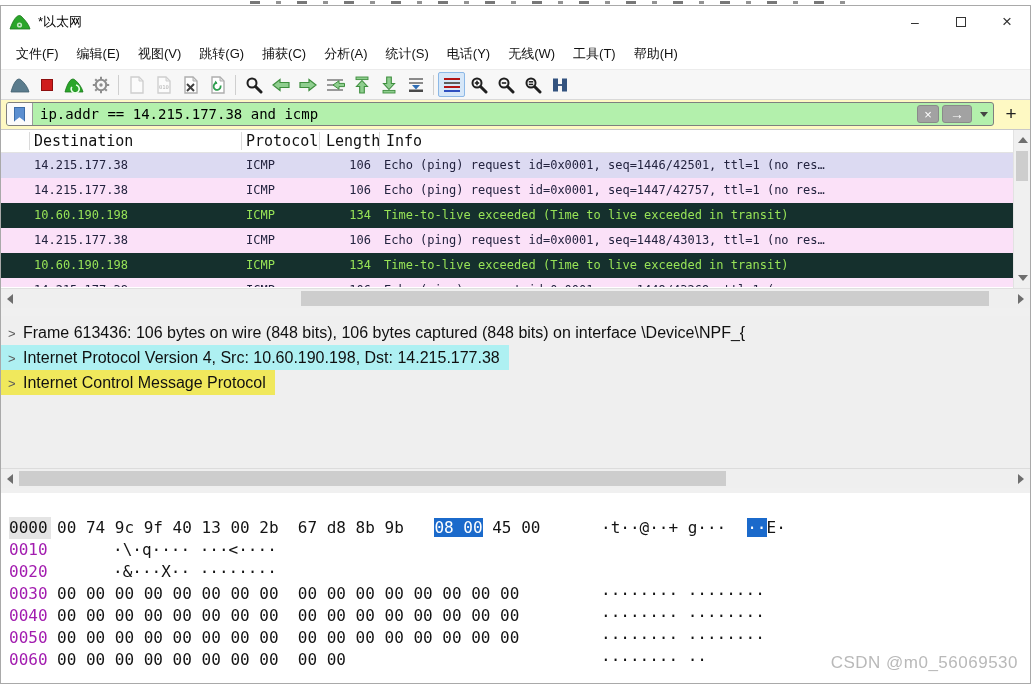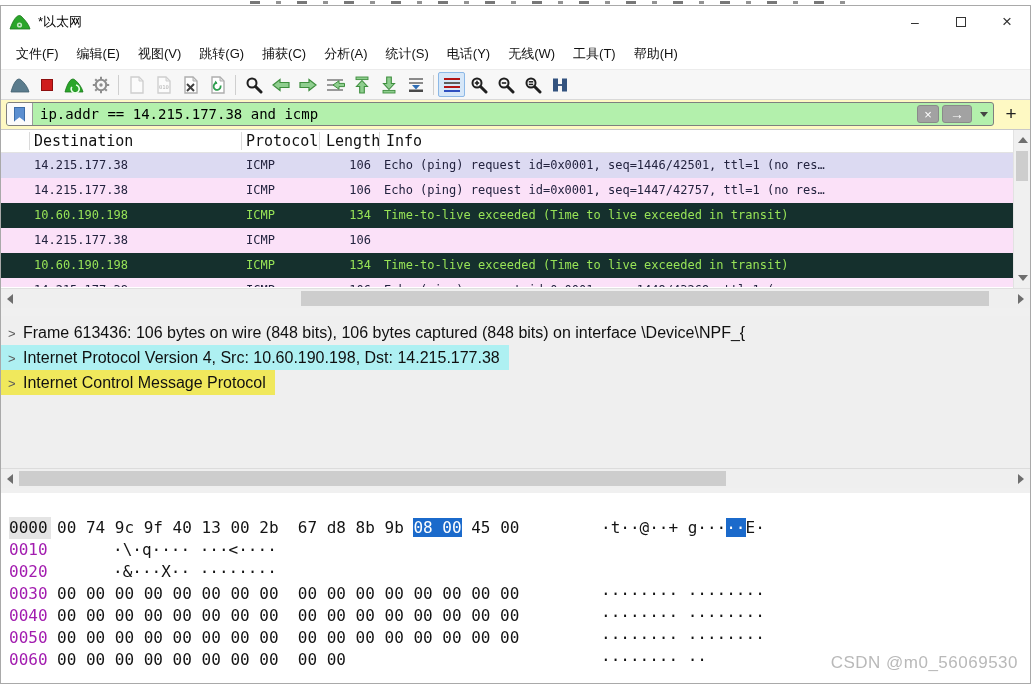--- a/index.html
+++ b/index.html
@@ -118,21 +118,21 @@
   .dt-hscroll{position:absolute;bottom:0;left:0;right:0;height:20px;background:#efefef;border-top:1px solid #dcdcdc;}
 
   
   .hex-pane{flex:1;background:#fff;position:relative;font-family:"DejaVu Sans Mono",monospace;
     font-size:16px;color:#141414;overflow:hidden;padding-top:24px;}
   .hrow{height:22px;line-height:22px;display:flex;white-space:pre;}
   .hoff{width:42px;margin-left:8px;color:#a21caf;flex:0 0 auto;text-align:left;}
   .hoff-sel{color:#111;background:#e4e4e4;}
   .hhex{margin-left:6px;width:482px;flex:0 0 auto;}
   .hascii{margin-left:62px;}
-  .sel{background:var(--hex-selection-bg);color:#fff;}
+  .sel{background:var(--hex-selection-bg);color:#fff;margin-left:21px;}
 
   .watermark{position:absolute;right:12px;bottom:10px;font-size:17px;color:#b9b9b9;
     font-family:"Liberation Sans",sans-serif;letter-spacing:.5px;}
 </style>
 </head>
 <body>
 
 <div class="stage">
   <div class="top-artifact">
       <div class="marks"></div>
@@ -365,20 +365,21 @@
           <div class="prow ttl">
             <span class="pcell c-dest">10.60.190.198</span>
             <span class="pcell c-proto">ICMP</span>
             <span class="pcell c-len">134</span>
             <span class="pcell c-info">Time-to-live exceeded (Time to live exceeded in transit)</span>
           </div>
           <div class="prow echo">
             <span class="pcell c-dest">14.215.177.38</span>
             <span class="pcell c-proto">ICMP</span>
             <span class="pcell c-len">106</span>
+            <span class="pcell c-info">Echo (ping) request  id=0x0001, seq=1448/43013, ttl=1 (no res…</span>
           </div>
           <div class="prow ttl">
             <span class="pcell c-dest">10.60.190.198</span>
             <span class="pcell c-proto">ICMP</span>
             <span class="pcell c-len">134</span>
             <span class="pcell c-info">Time-to-live exceeded (Time to live exceeded in transit)</span>
           </div>
           <div class="prow echo partial">
             <span class="pcell c-dest">14.215.177.38</span>
             <span class="pcell c-proto">ICMP</span>

